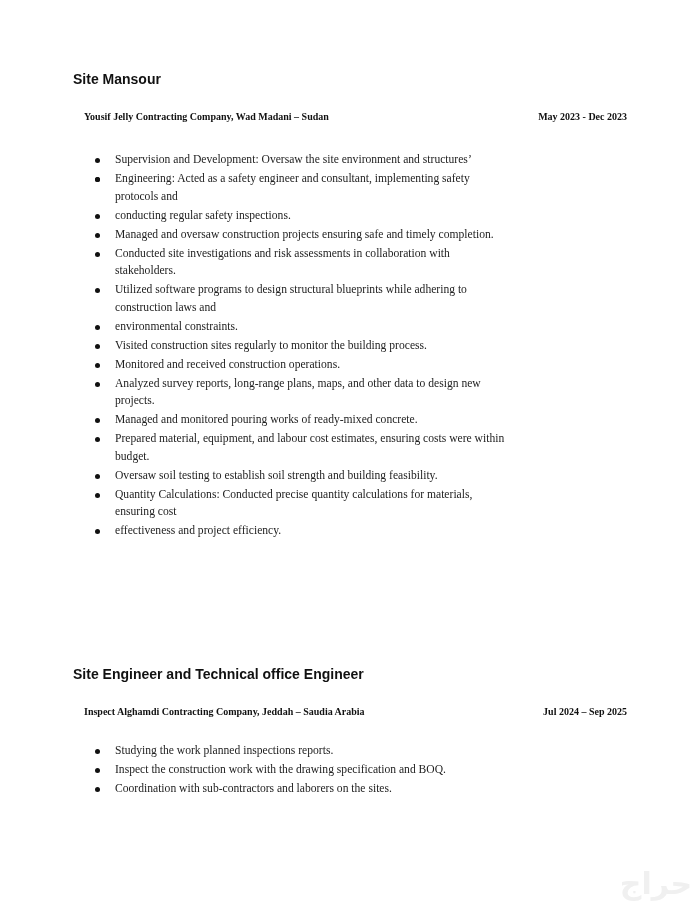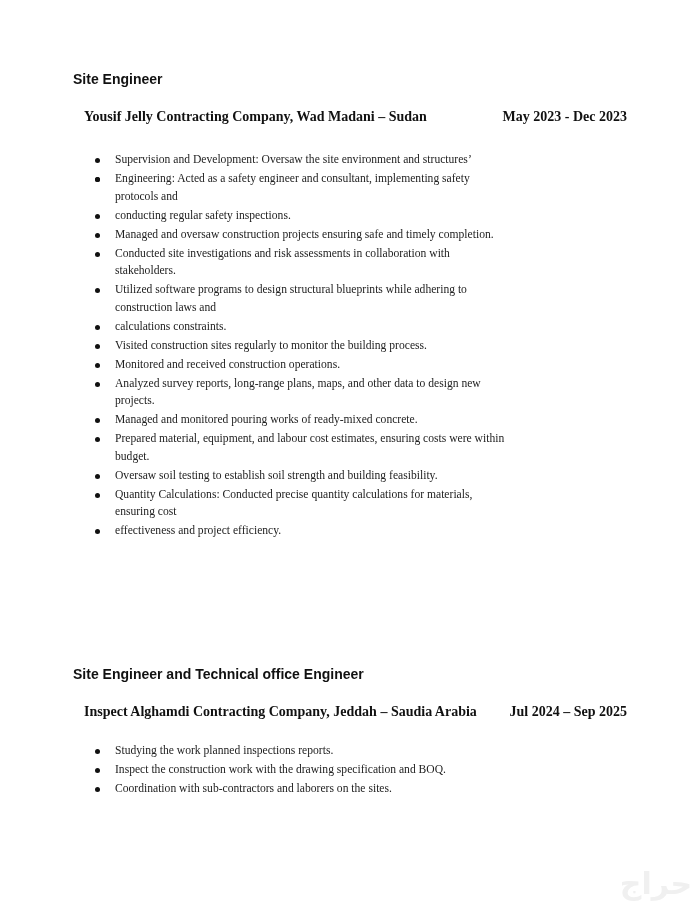--- a/index.html
+++ b/index.html
@@ -4,21 +4,21 @@
 <style>
   html, body { margin: 0; padding: 0; background: #ffffff; }
   body { width: 700px; height: 909px; position: relative; overflow: hidden; color: #1a1a1a; }
   .job-title {
     position: absolute; left: 73px;
     font-family: "Liberation Sans", sans-serif; font-weight: bold; font-size: 14px; color: #111;
     margin: 0; line-height: 18px;
   }
   .meta-row {
     position: absolute; left: 84px; width: 543px;
-    font-family: "Liberation Serif", serif; font-weight: bold; font-size: 14px; color: #111;
+    font-family: "Liberation Serif", serif; font-weight: bold; font-size: 10px; color: #111;
     display: flex; justify-content: space-between; line-height: 14px;
   }
   ul.bullets {
     position: absolute; left: 95px; width: 410px;
     margin: 0; padding: 0; list-style: none;
     font-family: "Liberation Serif", serif; font-size: 11.6px; color: #222;
     line-height: 17.5px;
   }
   ul.bullets li { position: relative; padding-left: 20px; margin-bottom: 1.5px; }
   ul.bullets li .dot {
@@ -26,34 +26,34 @@
   }
   .watermark {
     position: absolute; right: 8px; bottom: 8px;
     font-family: "DejaVu Sans", sans-serif; font-size: 30px; font-weight: bold;
     color: #f0f0f0; letter-spacing: 2px;
   }
 </style>
 </head>
 <body>
 
-<h2 class="job-title" style="top:70px">Site Engineer</h2>
+<h2 class="job-title" style="top:70px">Site Mansour</h2>
 <div class="meta-row" style="top:110px">
   <span>Yousif Jelly Contracting Company, Wad Madani – Sudan</span>
   <span>May 2023 - Dec 2023</span>
 </div>
 <ul class="bullets" style="top:151px">
     <li><span class="dot"></span><span>Supervision and Development: Oversaw the site environment and structures’</span></li>
     <li><span class="dot"></span></li>
     <li><span class="dot"></span><span>Engineering: Acted as a safety engineer and consultant, implementing safety protocols and</span></li>
     <li><span class="dot"></span><span>conducting regular safety inspections.</span></li>
     <li><span class="dot"></span><span>Managed and oversaw construction projects ensuring safe and timely completion.</span></li>
     <li><span class="dot"></span><span>Conducted site investigations and risk assessments in collaboration with stakeholders.</span></li>
     <li><span class="dot"></span><span>Utilized software programs to design structural blueprints while adhering to construction laws and</span></li>
-    <li><span class="dot"></span><span>calculations constraints.</span></li>
+    <li><span class="dot"></span><span>environmental constraints.</span></li>
     <li><span class="dot"></span><span>Visited construction sites regularly to monitor the building process.</span></li>
     <li><span class="dot"></span><span>Monitored and received construction operations.</span></li>
     <li><span class="dot"></span><span>Analyzed survey reports, long-range plans, maps, and other data to design new projects.</span></li>
     <li><span class="dot"></span><span>Managed and monitored pouring works of ready-mixed concrete.</span></li>
     <li><span class="dot"></span><span>Prepared material, equipment, and labour cost estimates, ensuring costs were within budget.</span></li>
     <li><span class="dot"></span><span>Oversaw soil testing to establish soil strength and building feasibility.</span></li>
     <li><span class="dot"></span><span>Quantity Calculations: Conducted precise quantity calculations for materials, ensuring cost</span></li>
     <li><span class="dot"></span><span>effectiveness and project efficiency.</span></li>
   </ul>
 

